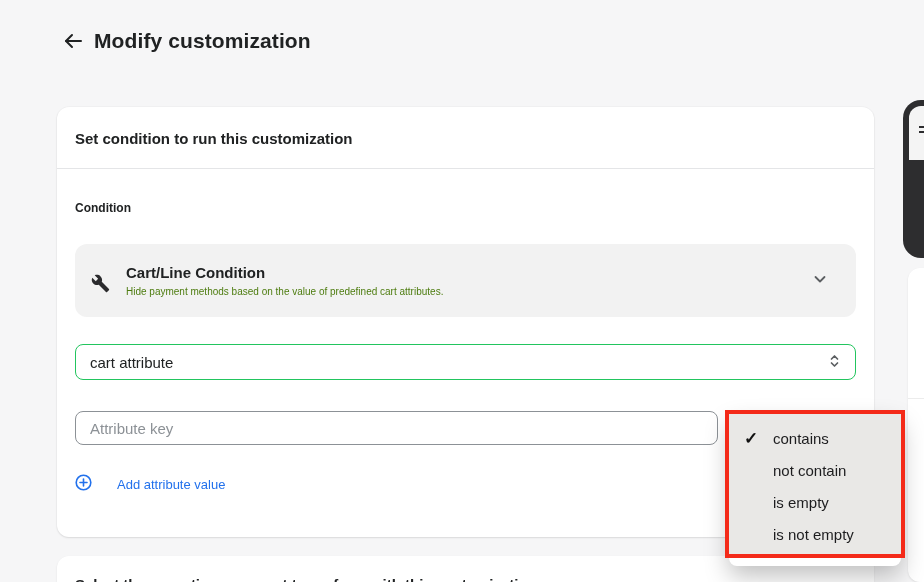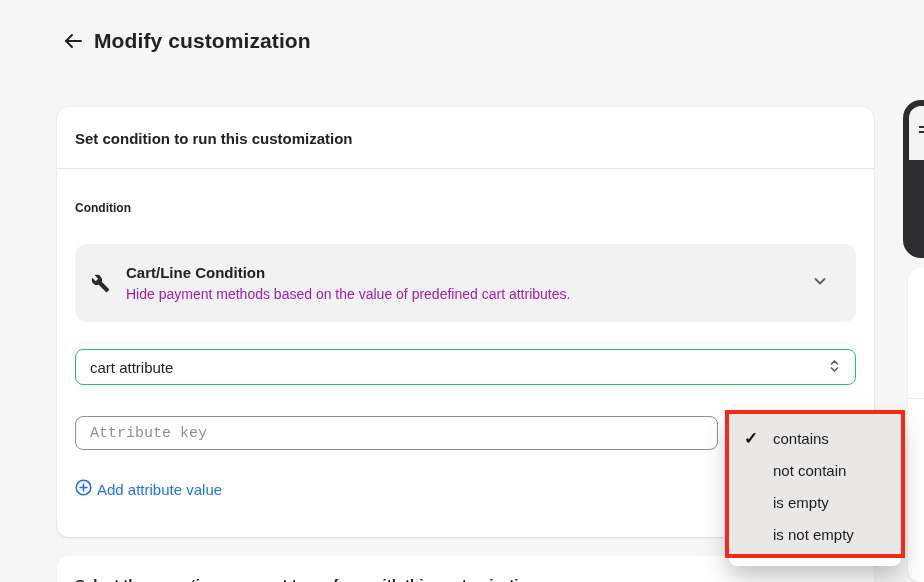--- a/index.html
+++ b/index.html
@@ -28,38 +28,38 @@
   .card-body { padding:0 18px; }
   .section-label { margin-top:32px; font-size:12px; font-weight:700; }
 
   .condition-box {
     margin-top:29px; background:#f2f2f2; border-radius:12px;
     padding:20px 16px; display:flex; align-items:flex-start; gap:16px;
   }
   .condition-box .wrench { margin-top:10px; flex:0 0 auto; }
   .condition-text { flex:1 1 auto; }
   .condition-title { font-size:15px; font-weight:700; margin-bottom:5px; }
-  .condition-desc { font-size:14px; color:#a21caf; }
+  .condition-desc { font-size:10px; color:#4d7c0f; }
   .condition-chevron { flex:0 0 auto; align-self:center; margin-right:12px; }
 
   .select-field {
     margin-top:27px; height:36px; border:1px solid #22c55e; border-radius:8px;
     background:#fff; display:flex; align-items:center; justify-content:space-between;
     padding:0 14px; font-size:15px; cursor:pointer;
   }
   .text-input {
     margin-top:31px; width:643px; height:34px; border:1px solid #8c9196; border-radius:8px;
-    background:#fff; padding:0 14px; font-size:15px; font-family:Liberation Mono, monospace;
+    background:#fff; padding:0 14px; font-size:15px; font-family:Liberation Sans, sans-serif;
     color:#202223; display:block;
   }
   .text-input::placeholder { color:#8c9196; opacity:1; }
 
   .add-link {
-    margin-top:29px; display:inline-flex; align-items:center; gap:5px;
-    color:#2271ec; font-size:15px; text-decoration:none; cursor:pointer; font-weight:400;
+    margin-top:29px; display:inline-flex; align-items:center; gap:25px;
+    color:#2271ec; font-size:13px; text-decoration:none; cursor:pointer; font-weight:400;
   }
 
   
   .card-next {
     position:absolute; left:57px; top:556px; width:817px; height:60px;
     background:#fff; border-radius:12px; box-shadow:0 1px 2px rgba(0,0,0,.10);
     padding:20px 18px; font-size:15px; font-weight:700;
   }
 
   

